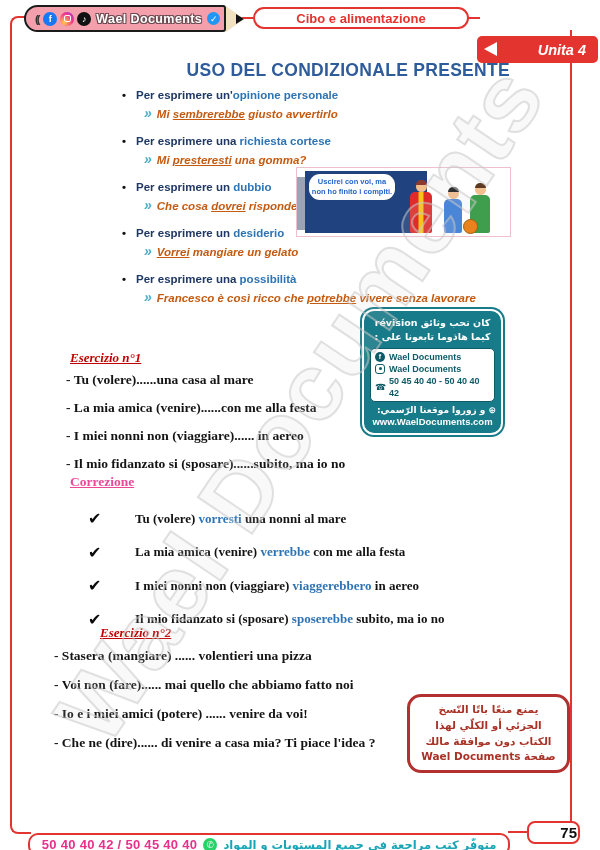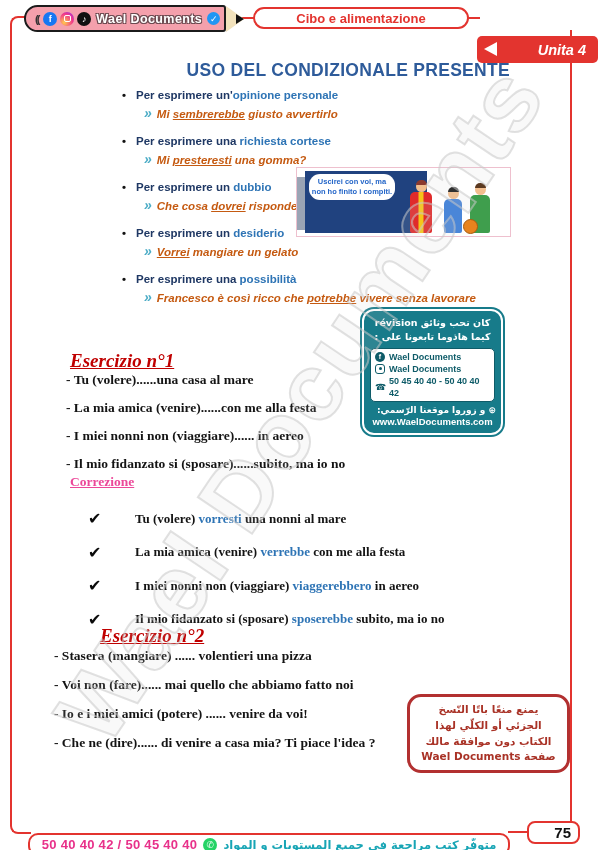--- a/index.html
+++ b/index.html
@@ -90,21 +90,21 @@
   .mini-dot{width:3px;height:3px;border-radius:50%;background:#0E5B68;}
   .phone-glyph{color:#0E5B68;font-size:9px;width:10px;text-align:center;font-family:"DejaVu Sans",sans-serif;}
   .site-label{display:flex;align-items:center;gap:3px;justify-content:flex-start;font-size:9px;
               font-weight:bold;margin-top:2px;}
   .globe{font-size:9px;font-family:"DejaVu Sans",sans-serif;}
   .site-url{direction:ltr;text-align:center;font-size:9.5px;font-weight:bold;
             font-family:"Liberation Sans",sans-serif;margin-top:1px;}
 
   
   .serif{font-family:"Liberation Serif",serif;}
-  .ex-title{position:absolute;color:#C00000;font-weight:bold;font-style:italic;font-size:19px;
+  .ex-title{position:absolute;color:#C00000;font-weight:bold;font-style:italic;font-size:13px;
             text-decoration:underline;z-index:3;}
   .ex-lines{position:absolute;color:#141414;font-weight:bold;font-size:13.5px;z-index:3;}
   .ex1-lines div{margin-bottom:12px;line-height:16px;}
   .corr-title{position:absolute;left:70px;top:474px;color:#ec4899;font-weight:bold;font-size:13.5px;
               text-decoration:underline;z-index:3;}
   .corr-items{position:absolute;left:88px;top:502px;z-index:3;}
   .corr-row{display:flex;align-items:center;height:33.5px;}
   .check{font-family:"DejaVu Sans",sans-serif;font-size:16px;font-weight:bold;color:#0a0a0a;
          width:47px;flex:0 0 auto;}
   .corr-text{font-family:"Liberation Serif",serif;font-weight:bold;font-size:13px;color:#141414;}
@@ -120,21 +120,21 @@
   .footer-bar{position:absolute;left:28px;top:833px;width:482px;height:23px;box-sizing:border-box;
               border:2.5px solid #E3342F;border-radius:10px;background:#fff;display:flex;
               align-items:center;justify-content:center;gap:6px;z-index:4;}
   .footer-phones{color:#E8318A;font-weight:bold;font-size:13px;letter-spacing:.3px;}
   .wa{width:14px;height:14px;border-radius:50%;background:#25D366;color:#fff;font-size:9px;
       display:flex;align-items:center;justify-content:center;font-family:"DejaVu Sans",sans-serif;}
   .footer-ar{color:#18A5B5;font-weight:bold;font-size:11.5px;direction:rtl;
              font-family:"DejaVu Sans",sans-serif;}
   .page-box{position:absolute;left:527px;top:821px;width:53px;height:23px;box-sizing:border-box;
             border:2.5px solid #E3342F;border-radius:8px;background:#fff;display:flex;align-items:center;
-            justify-content:flex-end;padding-right:7px;color:#111;font-weight:bold;font-size:15px;z-index:4;}
+            justify-content:flex-end;padding-right:1px;color:#111;font-weight:bold;font-size:15px;z-index:4;}
 </style>
 </head>
 <body>
 
 <div class="page">
 
   <div class="hook" style="left:10px;top:16px;width:16px;height:12px;border-left:2.5px solid #E3342F;border-top:2.5px solid #E3342F;border-top-left-radius:8px;"></div>
   <div class="vline" style="left:10px;top:26px;height:797px;"></div>
   <div class="hook" style="left:10px;top:812px;width:19px;height:20px;border-left:2.5px solid #E3342F;border-bottom:2.5px solid #E3342F;border-bottom-left-radius:8px;"></div>
   <div class="vline" style="left:570px;top:30px;height:792px;"></div>

